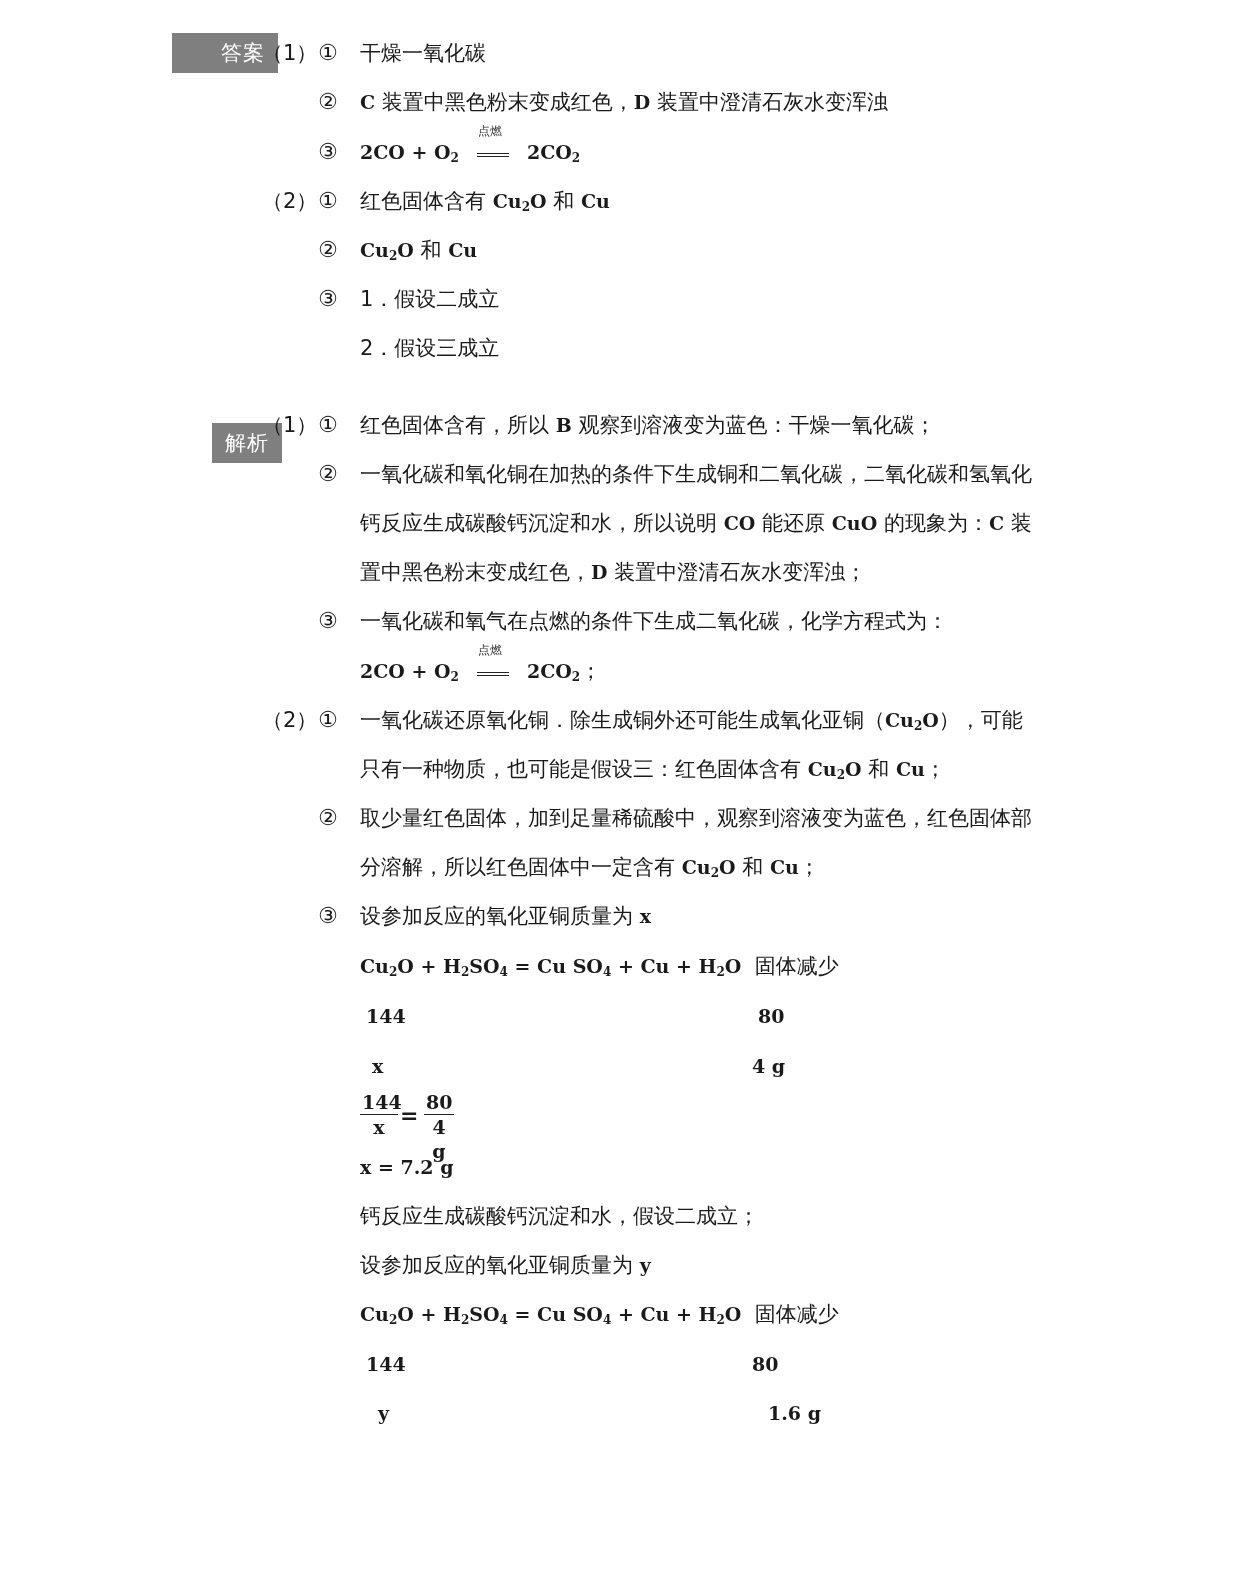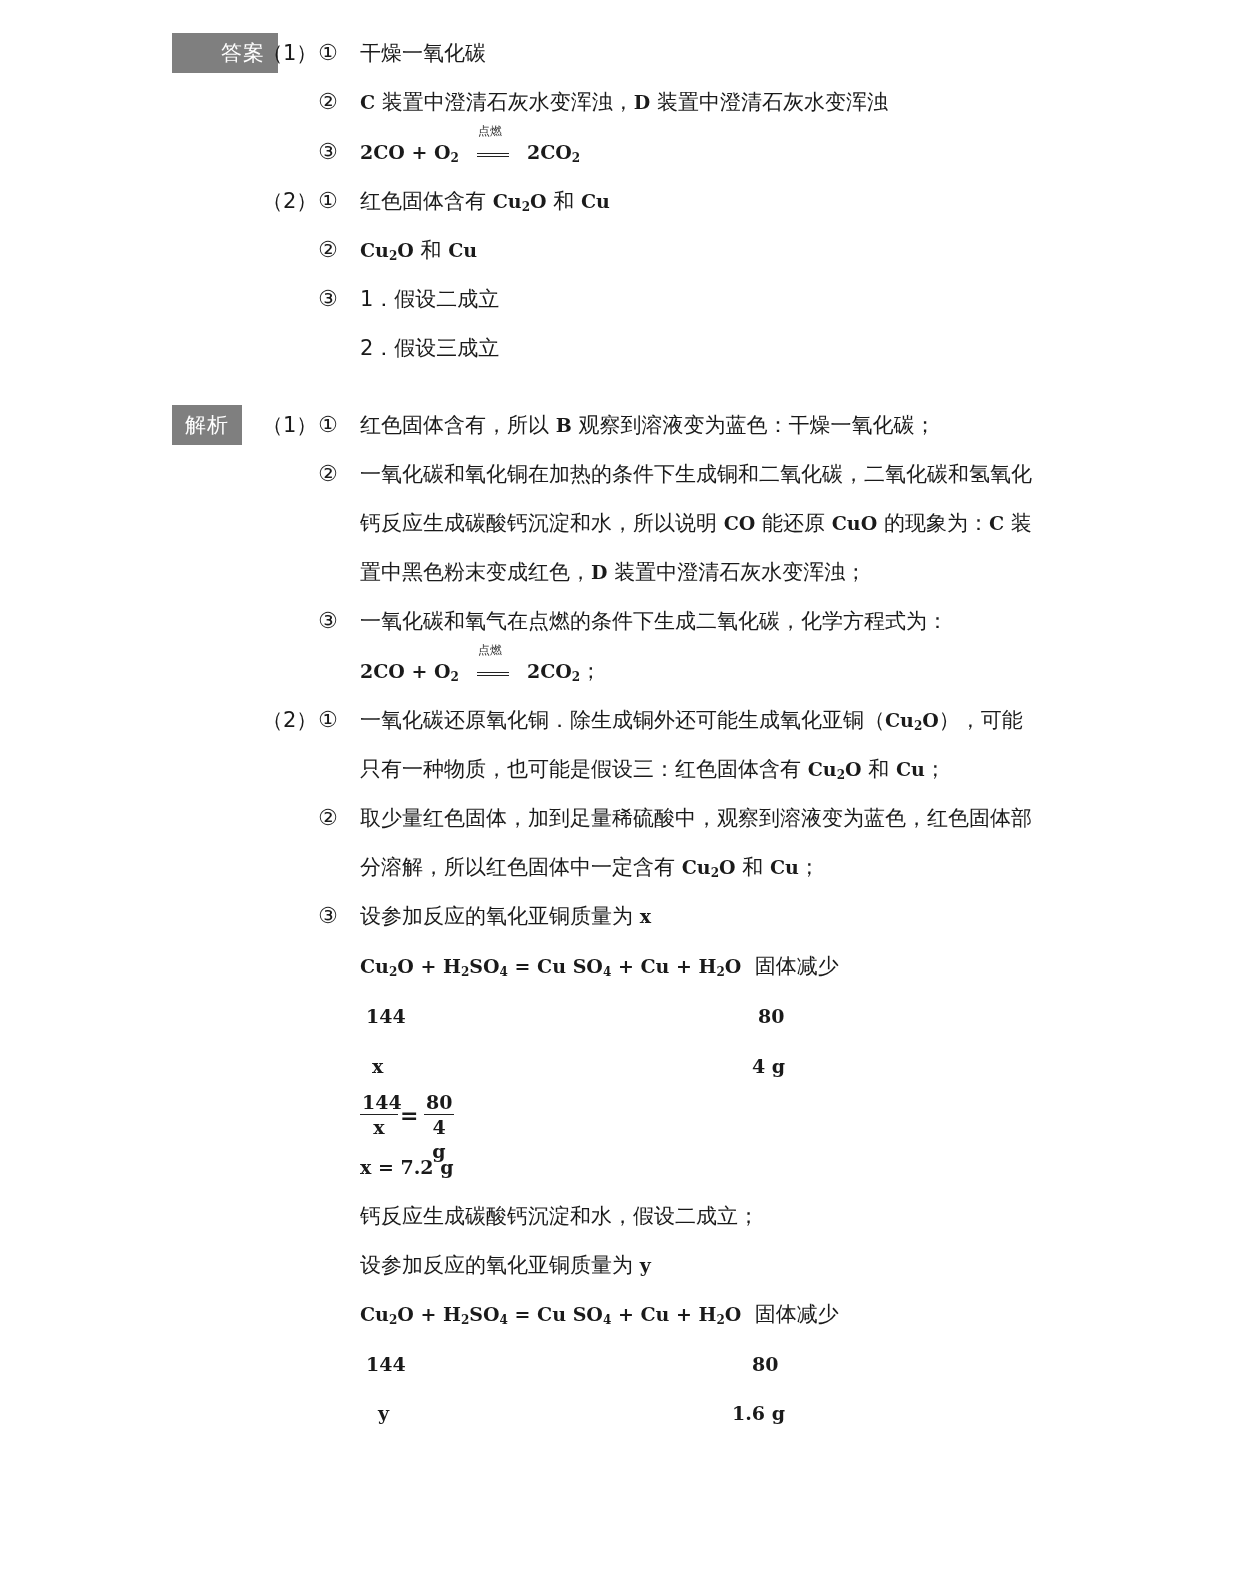--- a/index.html
+++ b/index.html
@@ -28,21 +28,21 @@
 <div class="badge" style="top:33px;padding-left:36px;">答案</div>
 
 <div class="row" style="top:33px;">
   <span class="paren">（1）</span>
   <span class="circ">①</span>
   <span class="txt">干燥一氧化碳</span>
 </div>
 
 <div class="row" style="top:82px;">
   <span class="circ">②</span>
-  <span class="txt"><span class="m">C</span><span> 装置中澄清石灰水变浑浊，</span><span class="m">D</span><span> 装置中澄清石灰水变浑浊</span></span>
+  <span class="txt"><span class="m">C</span><span> 装置中黑色粉末变成红色，</span><span class="m">D</span><span> 装置中澄清石灰水变浑浊</span></span>
 </div>
 
 <div class="row" style="top:132px;">
   <span class="circ">③</span>
   <span class="txt m"><span>2CO + O</span><sub>2</sub><span class="cond"><span class="lbl">点燃</span><span class="eq"></span></span><span>2CO</span><sub>2</sub></span>
 </div>
 
 <div class="row" style="top:181px;">
   <span class="paren">（2）</span>
   <span class="circ">①</span>
@@ -56,21 +56,21 @@
 
 <div class="row" style="top:279px;">
   <span class="circ">③</span>
   <span class="txt">1．假设二成立</span>
 </div>
 
 <div class="row" style="top:328px;">
   <span class="txt">2．假设三成立</span>
 </div>
 
-<div class="badge" style="top:405px;">解析</div>
+<div class="badge" style="top:423px;margin-left:40px;">解析</div>
 
 <div class="row" style="top:405px;">
   <span class="paren">（1）</span>
   <span class="circ">①</span>
   <span class="txt"><span>红色固体含有，所以 </span><span class="m">B</span><span> 观察到溶液变为蓝色：干燥一氧化碳；</span></span>
 </div>
 
 <div class="row" style="top:454px;">
   <span class="circ">②</span>
   <span class="txt">一氧化碳和氧化铜在加热的条件下生成铜和二氧化碳，二氧化碳和氢氧化</span>
@@ -150,14 +150,14 @@
 <div class="row" style="top:1294px;">
   <span class="txt"><span class="m"><span>Cu</span><sub>2</sub><span>O + H</span><sub>2</sub><span>SO</span><sub>4</sub><span> = Cu SO</span><sub>4</sub><span> + Cu + H</span><sub>2</sub><span>O</span></span>&nbsp;&nbsp;<span>固体减少</span></span>
 </div>
 
 <div class="row m" style="top:1344px;">
   <span class="abs" style="left:366px;">144</span>
   <span class="abs" style="left:752px;">80</span>
 </div>
 <div class="row m" style="top:1393px;">
   <span class="abs" style="left:378px;">y</span>
-  <span class="abs" style="left:732px;text-align:right;">1.6 g</span>
+  <span class="abs" style="left:768px;text-align:right;">1.6 g</span>
 </div>
 
 </body></html>

